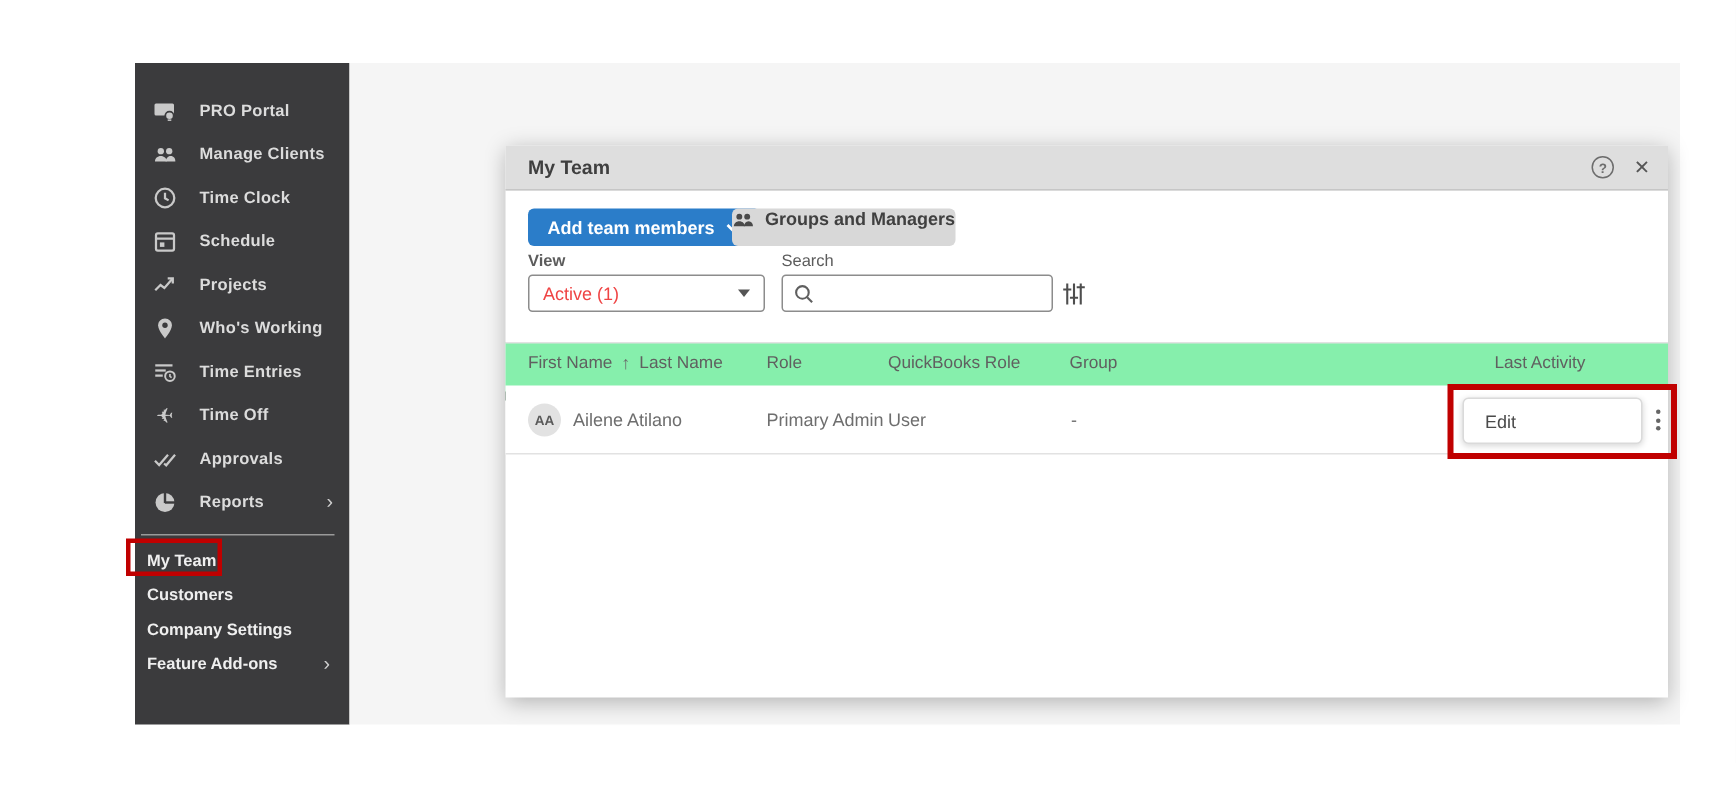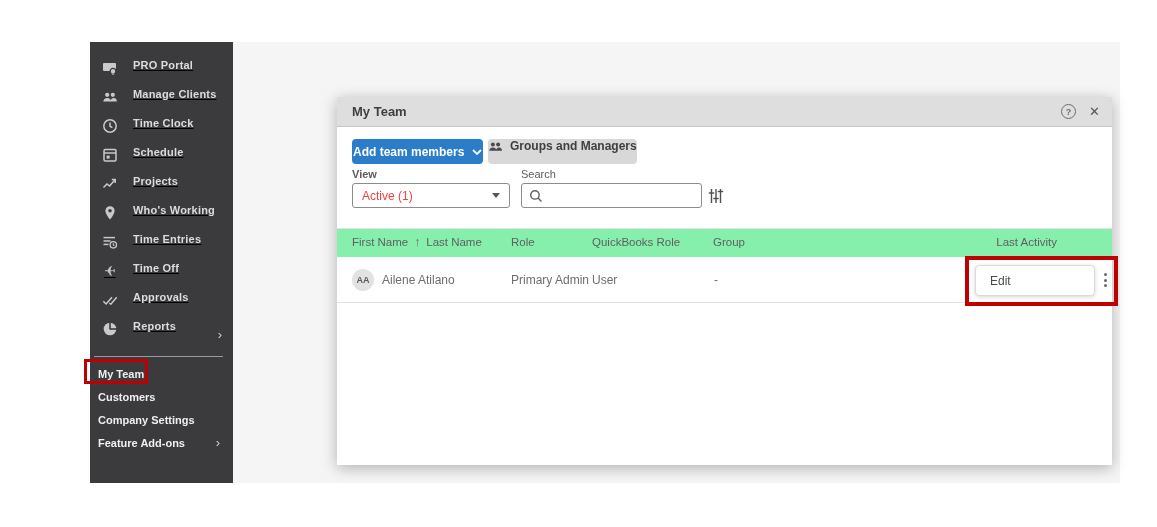--- a/index.html
+++ b/index.html
@@ -4,22 +4,22 @@
 <style>
   * { margin:0; padding:0; box-sizing:border-box; }
   html,body { width:1157px; height:527px; background:#ffffff; overflow:hidden;
     font-family:"Liberation Sans","DejaVu Sans",sans-serif; }
   .page { position:relative; width:1157px; height:527px; background:#fff; }
 
   
   .sidebar { position:absolute; left:90px; top:42px; width:143px; height:441px;
     background:#3b3b3d; }
   .nav-primary { padding-top:17px; }
-  .nav-item { position:relative; height:29px; display:flex; align-items:flex-start;
-    padding-left:11px; cursor:pointer;text-decoration:underline; }
+  .nav-item { position:relative; height:29px; display:flex; align-items:center;
+    padding-left:11px; cursor:pointer; }
   .nav-icon { width:17px; height:17px; display:flex; align-items:center; justify-content:center;
     flex:0 0 17px; }
   .nav-icon svg { width:16px; height:16px; display:block; }
   .nav-label { margin-left:15px; font-size:11px; font-weight:600; color:#dcdcdc;
     letter-spacing:.2px; white-space:nowrap; }
   .nav-chevron { position:absolute; right:11px; top:50%; transform:translateY(-54%);
     font-size:13px; color:#cfcfcf; line-height:1; }
   .sidebar-divider { height:1px; background:#9a9a9a; margin:7px 10px 5px 4px; }
   .nav-secondary .nav-item2 { position:relative; height:23px; display:flex; align-items:center;
     padding-left:8px; cursor:pointer; }
@@ -35,21 +35,21 @@
     box-shadow:0 3px 14px rgba(0,0,0,.28); }
   .modal-header { position:absolute; left:0; top:0; width:775px; height:30px; background:#dedede;
     border-bottom:1px solid #c6c6c6; display:flex; align-items:center; }
   .modal-title { margin-left:15px; font-size:13px; font-weight:700; color:#3f3f3f; }
   .modal-header-icons { margin-left:auto; display:flex; align-items:center; gap:13px; padding-right:12px; }
   .help-icon { width:15px; height:15px; border:1.4px solid #6d6d6d; border-radius:50%;
     display:flex; align-items:center; justify-content:center; font-size:9px; font-weight:700;
     color:#6d6d6d; cursor:pointer; }
   .close-icon { font-size:13px; color:#555; cursor:pointer; line-height:1; }
 
-  .btn-add { position:absolute; left:15px; top:42px; height:25px; padding:0 1px;
+  .btn-add { position:absolute; left:15px; top:42px; height:25px; padding:0 13px;
     background:#2b7dc9; color:#fff; font-size:12px; font-weight:700; border:none; border-radius:4px;
     display:flex; align-items:center; gap:8px; cursor:pointer; }
   .btn-add svg { display:block; }
   .btn-groups { position:absolute; left:151px; top:42px; height:25px; padding:0 0;
     background:#d8d8d8; color:#404040; font-size:12px; font-weight:700; border:none; border-radius:4px;
     display:flex; gap:7px; cursor:pointer; }
   .btn-groups svg { display:block; }
 
   .field-label { position:absolute; top:71px; font-size:11px; color:#5c5c5c; }
   .lbl-view { left:15px;font-weight:bold; }

